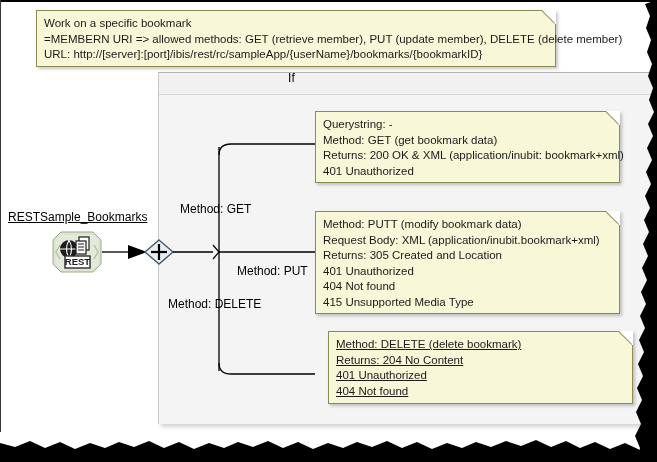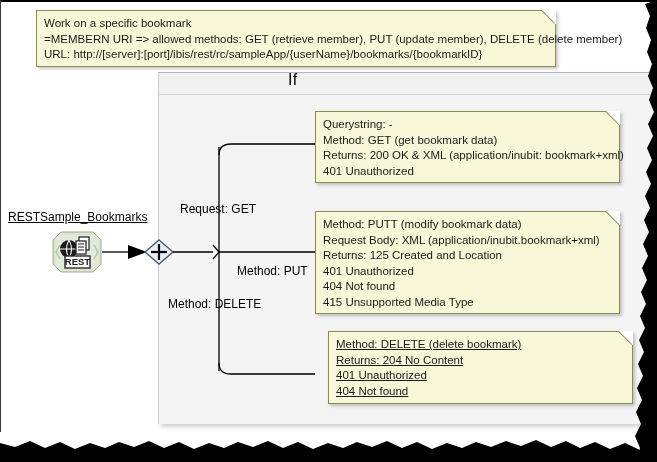--- a/index.html
+++ b/index.html
@@ -63,21 +63,21 @@
     width: 100%;
     height: 22px;
     background: #f1f1f1;
     border-bottom: 1px solid #d6d6d6;
     box-sizing: border-box;
   }
   .container-title {
     position: absolute;
     left: 288px;
     top: 71px;
-    font-size: 16px;
+    font-size: 12px;
     color: #000000;
     letter-spacing: 0.2px;
   }
 
   
   .note {
     position: absolute;
     background: #f8f8d8;
     border: 1px solid #8c8c52;
     box-sizing: border-box;
@@ -205,21 +205,21 @@
 
     <line x1="219" y1="147" x2="219" y2="371" stroke="#000" stroke-width="1.3"></line>
 
     <path d="M219,155 Q219,144 231,144 L315,144" fill="none" stroke="#000" stroke-width="1.3"></path>
 
     <line x1="219" y1="252" x2="315" y2="252" stroke="#000" stroke-width="1.3"></line>
 
     <path d="M219,363 Q219,374 231,374 L315,374" fill="none" stroke="#000" stroke-width="1.3"></path>
   </svg>
 
-  <div class="edge-label" id="label-get">Request: GET</div>
+  <div class="edge-label" id="label-get">Method: GET</div>
   <div class="edge-label" id="label-put">Method: PUT</div>
   <div class="edge-label" id="label-delete">Method: DELETE</div>
 
   <div class="module-label">RESTSample_Bookmarks</div>
 
   <div class="module-icon">
     <svg viewBox="0 0 50 42" width="50" height="42" xmlns="http://www.w3.org/2000/svg">
 
       <polygon points="9,1 41,1 49,9 49,33 41,41 9,41 1,33 1,9" fill="#dde5d2" stroke="#9aab8c" stroke-width="1"></polygon>
       <polygon points="9,4 41,4 46,9 46,33 41,38 9,38 4,33 4,9" fill="#e3eada" stroke="none"></polygon>
@@ -253,21 +253,21 @@
     <span class="note-line">Querystring: -</span>
     <span class="note-line">Method: GET (get  bookmark data)</span>
     <span class="note-line">Returns: 200 OK &amp; XML (application/inubit: bookmark+xml)</span>
     <span class="note-line">401 Unauthorized</span>
   </div>
 
   <div class="note" id="note-put">
     <span class="fold-tri"></span>
     <span class="note-line">Method: PUTT (modify bookmark data)</span>
     <span class="note-line">Request Body: XML (application/inubit.bookmark+xml)</span>
-    <span class="note-line">Returns: 125 Created and Location</span>
+    <span class="note-line">Returns: 305 Created and Location</span>
     <span class="note-line">401 Unauthorized</span>
     <span class="note-line">404 Not found</span>
     <span class="note-line">415 Unsupported Media Type</span>
   </div>
 
   <div class="note" id="note-delete">
     <span class="fold-tri"></span>
     <span class="note-line">Method: DELETE (delete bookmark)</span>
     <span class="note-line">Returns: 204 No Content</span>
     <span class="note-line">401 Unauthorized</span>

